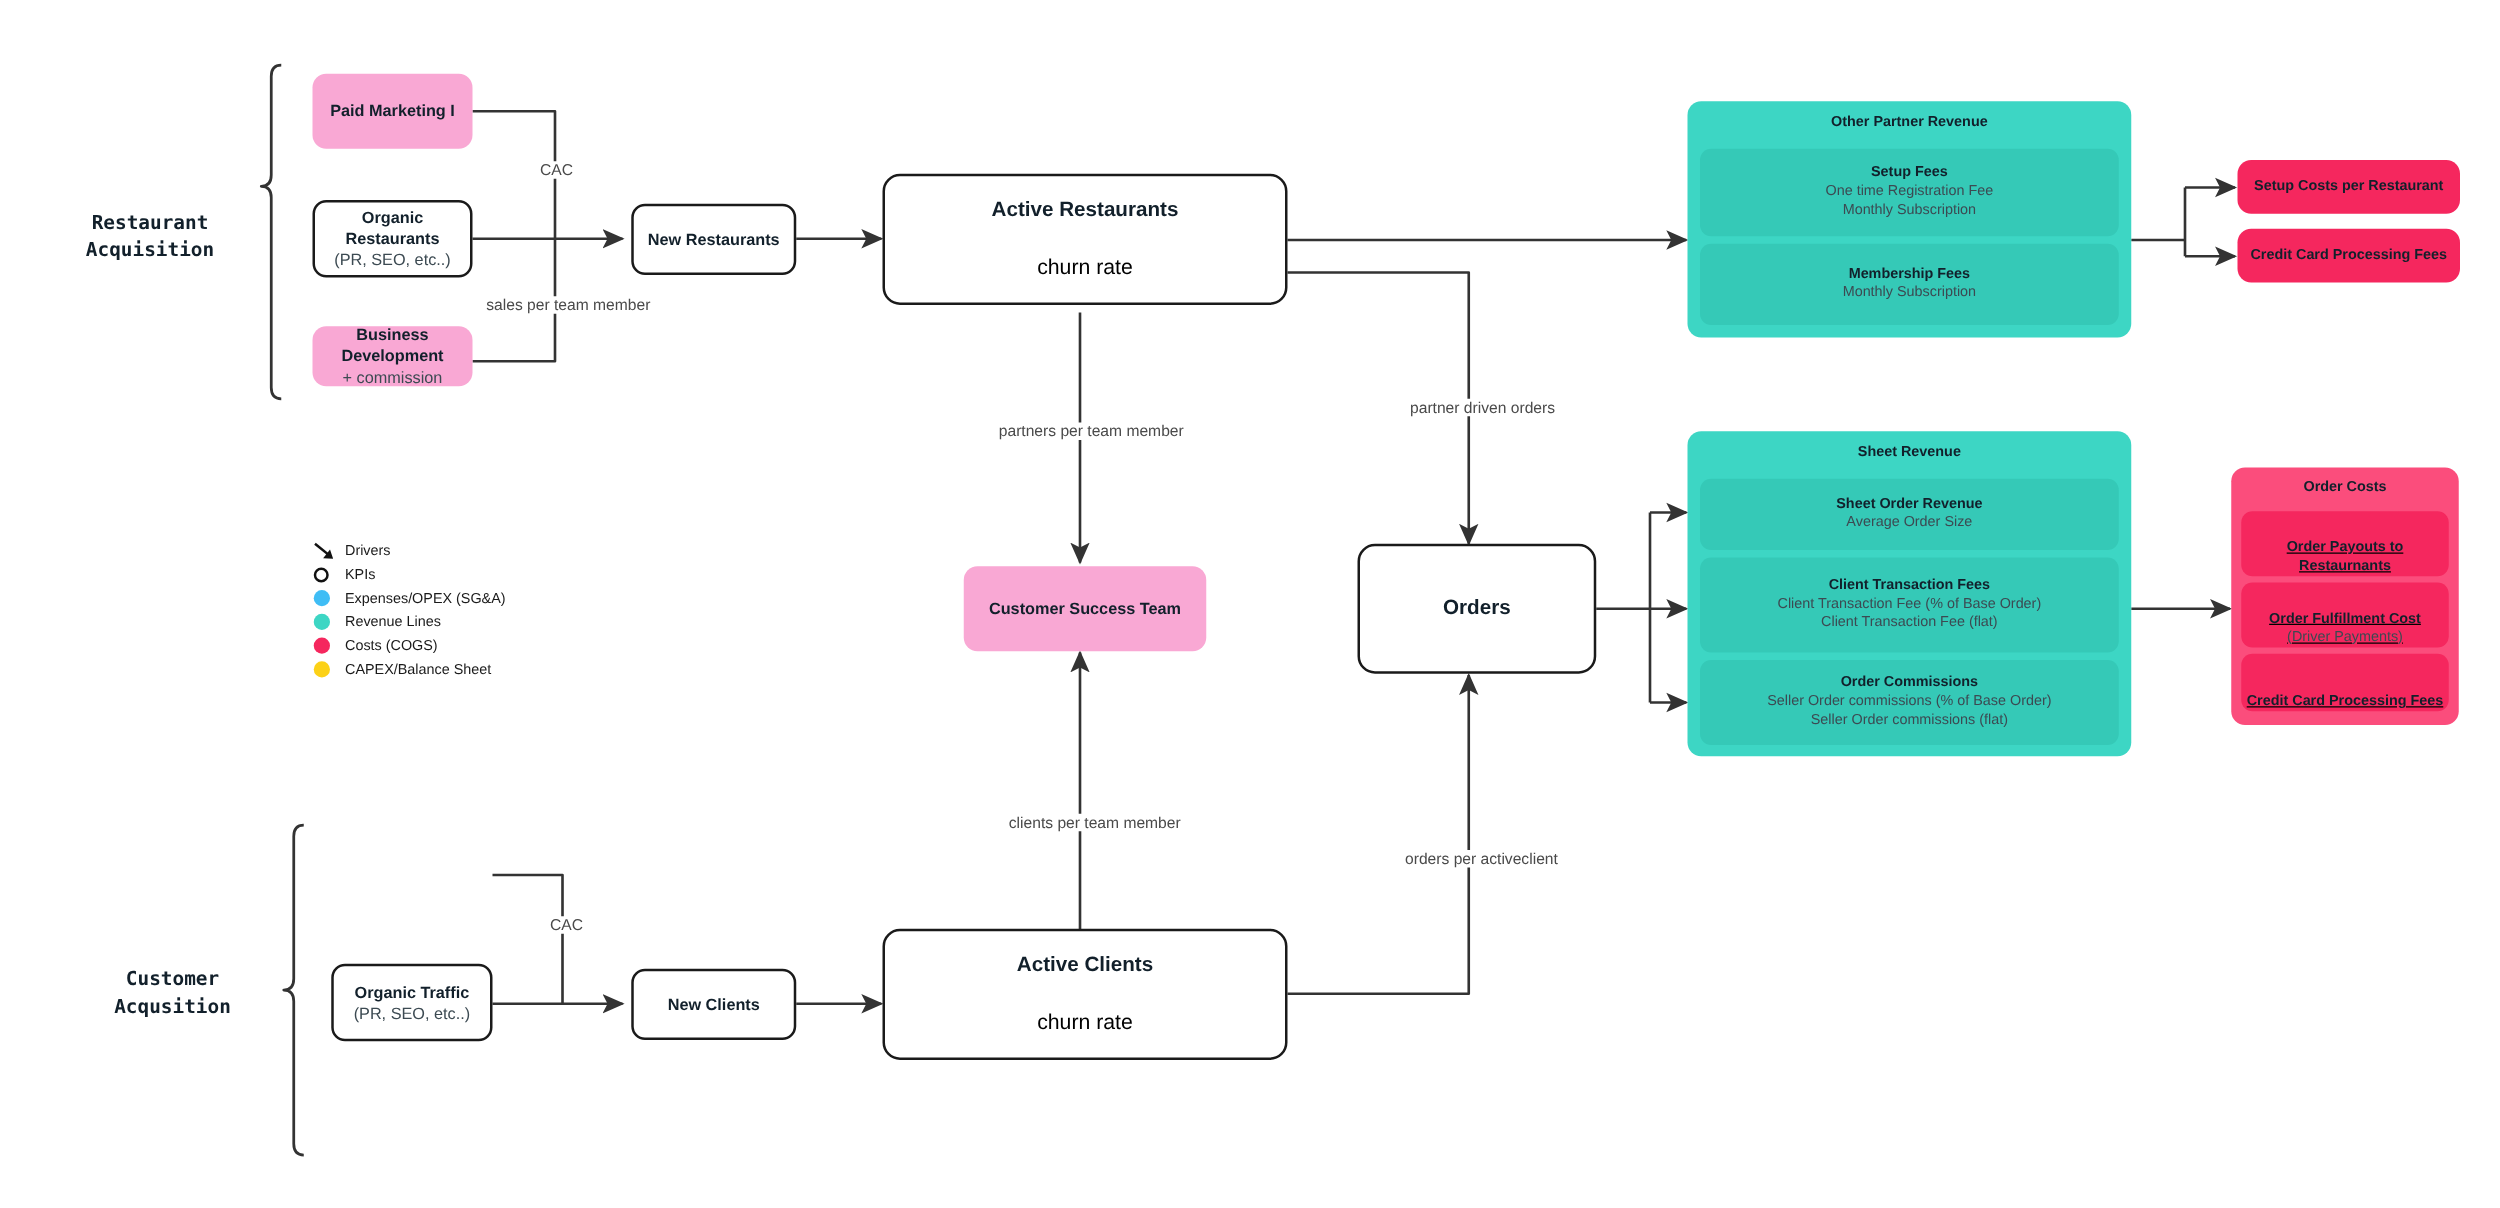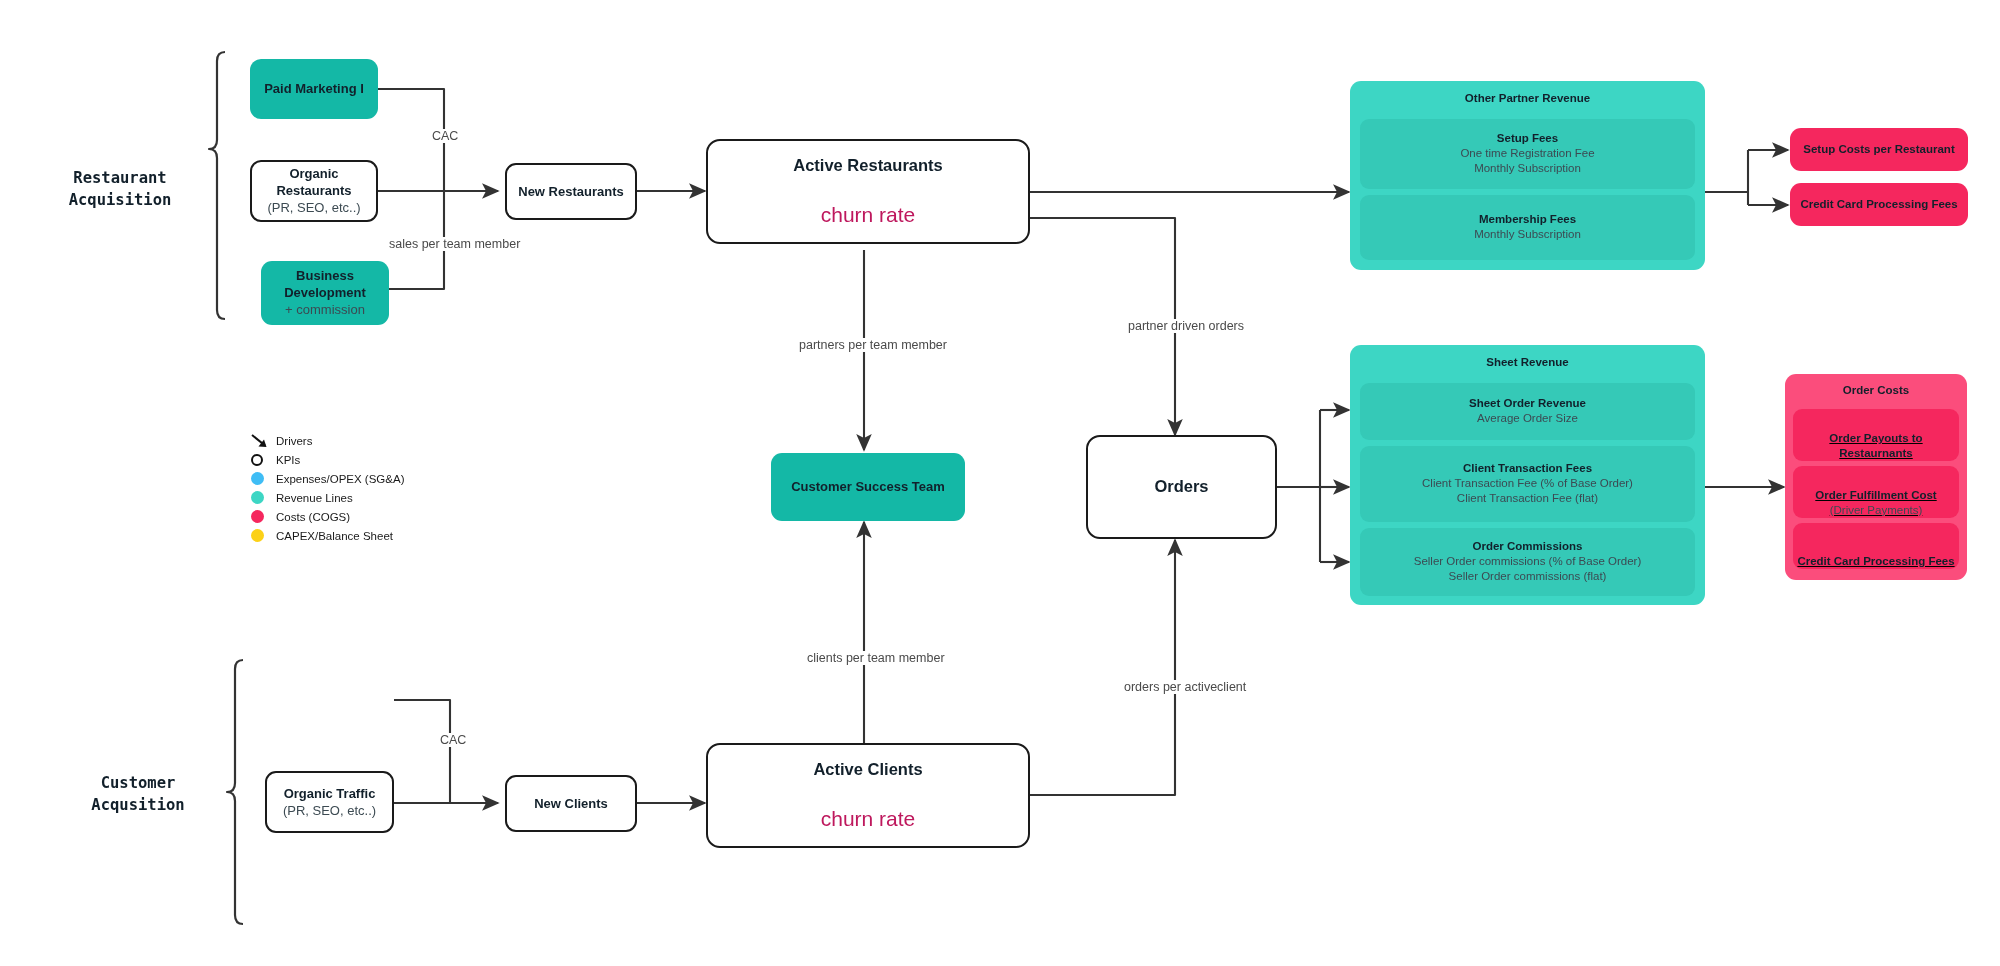--- a/index.html
+++ b/index.html
@@ -38,21 +38,21 @@
   .kpi {
     background: #ffffff;
     border: 2.6px solid #1a1a1a;
     border-radius: 14px;
   }
   .kpi-sm {
     border-width: 2.2px;
     border-radius: 11px;
   }
   .expense {
-    background: #14b8a6;
+    background: #f9a8d4;
     border-radius: 11px;
     justify-content: center;
   }
   .rev-group {
     background: #3dd6c4;
     border-radius: 11px;
     justify-content: flex-start;
     padding-top: 10px;
   }
   .rev-sub {
@@ -99,23 +99,23 @@
     font-size: 16.5px;
     line-height: 1.3;
     color: #12202b;
   }
   .t-sub {
     font-size: 13px;
     line-height: 1.36;
     color: #3c4a52;
   }
   .t-sub-lg {
-    font-size: 21px;
+    font-size: 17px;
     line-height: 1.3;
-    color: #be185d;
+    color: #000000;
     margin-top: 24px;
   }
   .t-small {
     font-weight: bold;
     font-size: 11.5px;
     line-height: 1.3;
     color: #12202b;
   }
   .t-small-sub {
     font-size: 11.5px;
@@ -240,21 +240,21 @@
 
   <div class="node expense" style="left:250px; top:59px; width:128px; height:60px;">
     <div class="t-bold">Paid Marketing I</div>
   </div>
 
   <div class="node kpi kpi-sm" style="left:250px; top:160px; width:128px; height:62px;">
     <div class="t-bold">Organic Restaurants</div>
     <div class="t-sub">(PR, SEO, etc..)</div>
   </div>
 
-  <div class="node expense" style="left:250px; top:261px; width:128px; height:64px;margin-left:11px;">
+  <div class="node expense" style="left:250px; top:261px; width:128px; height:48px;">
     <div class="t-bold">Business Development</div>
     <div class="t-sub">+ commission</div>
   </div>
 
   <div class="node kpi kpi-sm" style="left:505px; top:163px; width:132px; height:57px;">
     <div class="t-bold">New Restaurants</div>
   </div>
 
   <div class="node kpi" style="left:706px; top:139px; width:324px; height:105px;">
     <div class="t-bold-lg">Active Restaurants</div>

